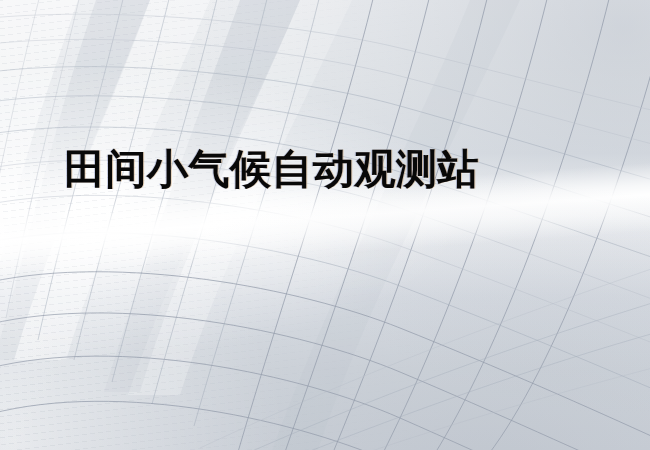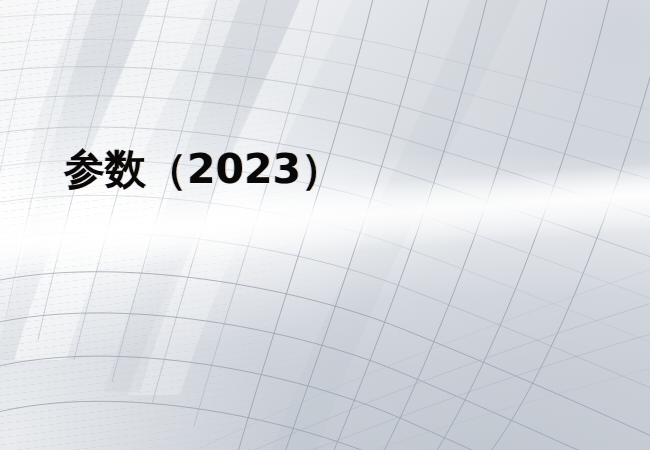--- a/index.html
+++ b/index.html
@@ -193,16 +193,16 @@
         <path class="mesh-line soft" d="M360,455 C450,424 560,392 668,364"></path>
       </g>
     </svg>
   </div>
 
   <div class="bg-layer bg-striation"></div>
   <div class="bg-layer bg-band"></div>
   <div class="bg-layer bg-vignette"></div>
 
   <div id="title-block">
-    <div class="title-line l2">参数（2023）</div>
+    <div class="title-line l1">田间小气候自动观测站</div>
   </div>
 
 </div>
 
 </body></html>

